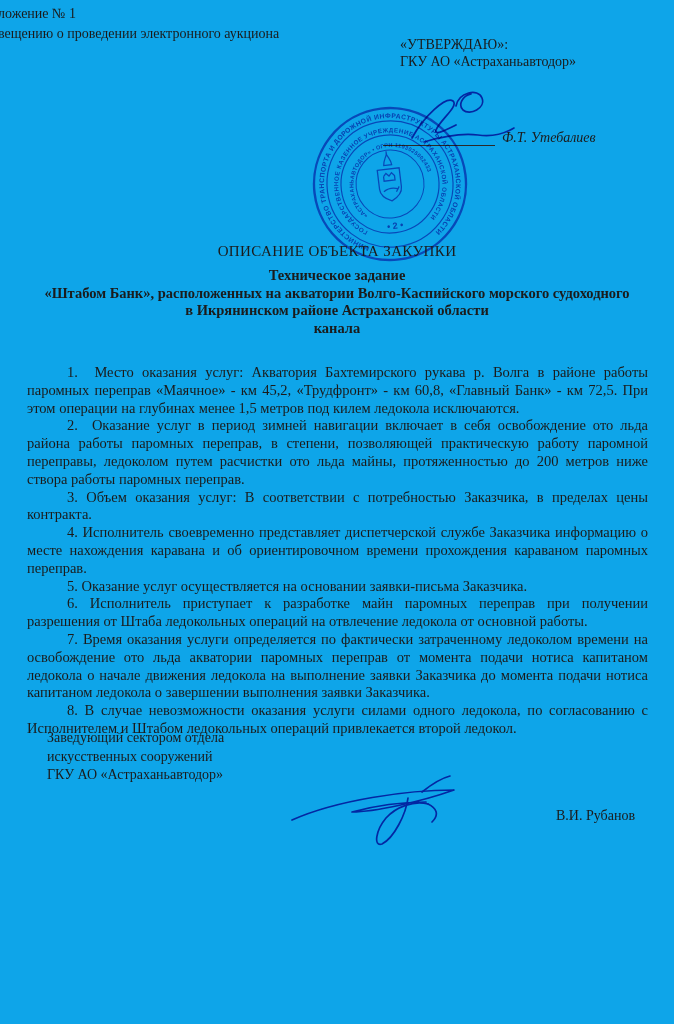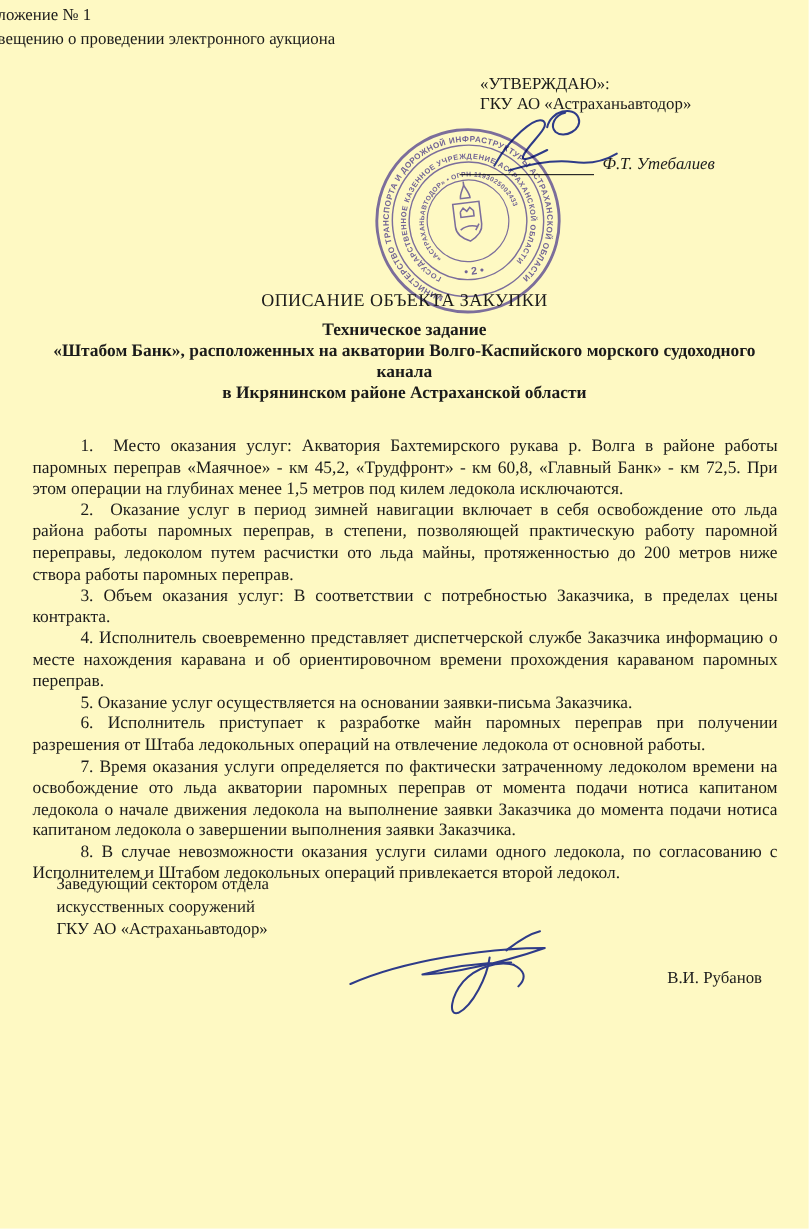--- a/index.html
+++ b/index.html
@@ -1,24 +1,24 @@
 <!DOCTYPE html>
 <html><head>
 <meta charset="utf-8">
 <style>
   html,body { margin:0; padding:0; background:#ffffff; }
   .page {
-    position:relative; width:674px; height:1024px; background:#fef9c3;
+    position:relative; width:674px; height:1024px; background:#0ea5e9;
     font-family:"Liberation Serif","DejaVu Serif",serif; color:#1b1b1b;
     overflow:hidden;
   }
   
   .hdr-left { position:absolute; left:-2px; top:4px; font-size:14px; line-height:20px; }
   
-  .approve { position:absolute; left:400px; top:62px; font-size:14px; line-height:17px;font-family:Liberation Serif, serif; }
+  .approve { position:absolute; left:400px; top:36px; font-size:14px; line-height:17px;font-family:Liberation Serif, serif; }
   .sig-row { position:absolute; left:383px; top:130px; font-size:14px;font-style:italic; }
   .sig-line { display:inline-block; width:112px; border-bottom:1px solid #2a2a2a; height:14px; vertical-align:bottom; }
   .sig-name { margin-left:7px; }
   
   .stamp { position:absolute; left:306px; top:100px; width:168px; height:168px;
            mix-blend-mode:multiply; opacity:.88; transform:rotate(-7deg); }
   
   .sig-top { position:absolute; left:396px; top:84px; width:145px; height:72px; mix-blend-mode:multiply; }
   
   .title-block { position:absolute; left:25px; top:243px; width:624px; text-align:center; }
@@ -87,22 +87,22 @@
       <path d="M -5.5,-8 L -5.5,-3.5 L 5.5,-3.5 L 5.5,-8 M -5.5,-8 L -2.8,-11 L 0,-8 L 2.8,-11 L 5.5,-8"></path>
       <path d="M -7,7 Q 0,2.5 8,6 M 5.5,8.5 L 8.8,3.5"></path>
     </g>
     <text class="stamp-txt" font-size="9" text-anchor="middle" x="0" y="45">• 2 •</text>
   </svg>
 
   <div class="title-block">
     <div class="title-h">ОПИСАНИЕ ОБЪЕКТА ЗАКУПКИ</div>
     <div class="title-sub">Техническое задание</div>
     <div class="title-sub">«Штабом Банк», расположенных на акватории Волго-Каспийского морского судоходного</div>
+    <div class="title-sub">в Икрянинском районе Астраханской области</div>
     <div class="title-sub">канала</div>
-    <div class="title-sub">в Икрянинском районе Астраханской области</div>
   </div>
 
   <div class="bodytext">
     <p>1.&nbsp;&nbsp;Место оказания услуг: Акватория Бахтемирского рукава р. Волга в районе работы паромных переправ «Маячное» - км 45,2, «Трудфронт» - км 60,8, «Главный Банк» - км 72,5. При этом операции на глубинах менее 1,5 метров под килем ледокола исключаются.</p>
     <p>2.&nbsp;&nbsp;Оказание услуг в период зимней навигации включает в себя освобождение ото льда района работы паромных переправ, в степени, позволяющей практическую работу паромной переправы, ледоколом путем расчистки ото льда майны, протяженностью до 200 метров ниже створа работы паромных переправ.</p>
     <p>3. Объем оказания услуг: В соответствии с потребностью Заказчика, в пределах цены контракта.</p>
     <p>4. Исполнитель своевременно представляет диспетчерской службе Заказчика информацию о месте нахождения каравана и об ориентировочном времени прохождения караваном паромных переправ.</p>
     <p>5. Оказание услуг осуществляется на основании заявки-письма Заказчика.</p>
     <p>6. Исполнитель приступает к разработке майн паромных переправ при получении разрешения от Штаба ледокольных операций на отвлечение ледокола от основной работы.</p>
     <p>7. Время оказания услуги определяется по фактически затраченному ледоколом времени на освобождение ото льда акватории паромных переправ от момента подачи нотиса капитаном ледокола о начале движения ледокола на выполнение заявки Заказчика до момента подачи нотиса капитаном ледокола о завершении выполнения заявки Заказчика.</p>

